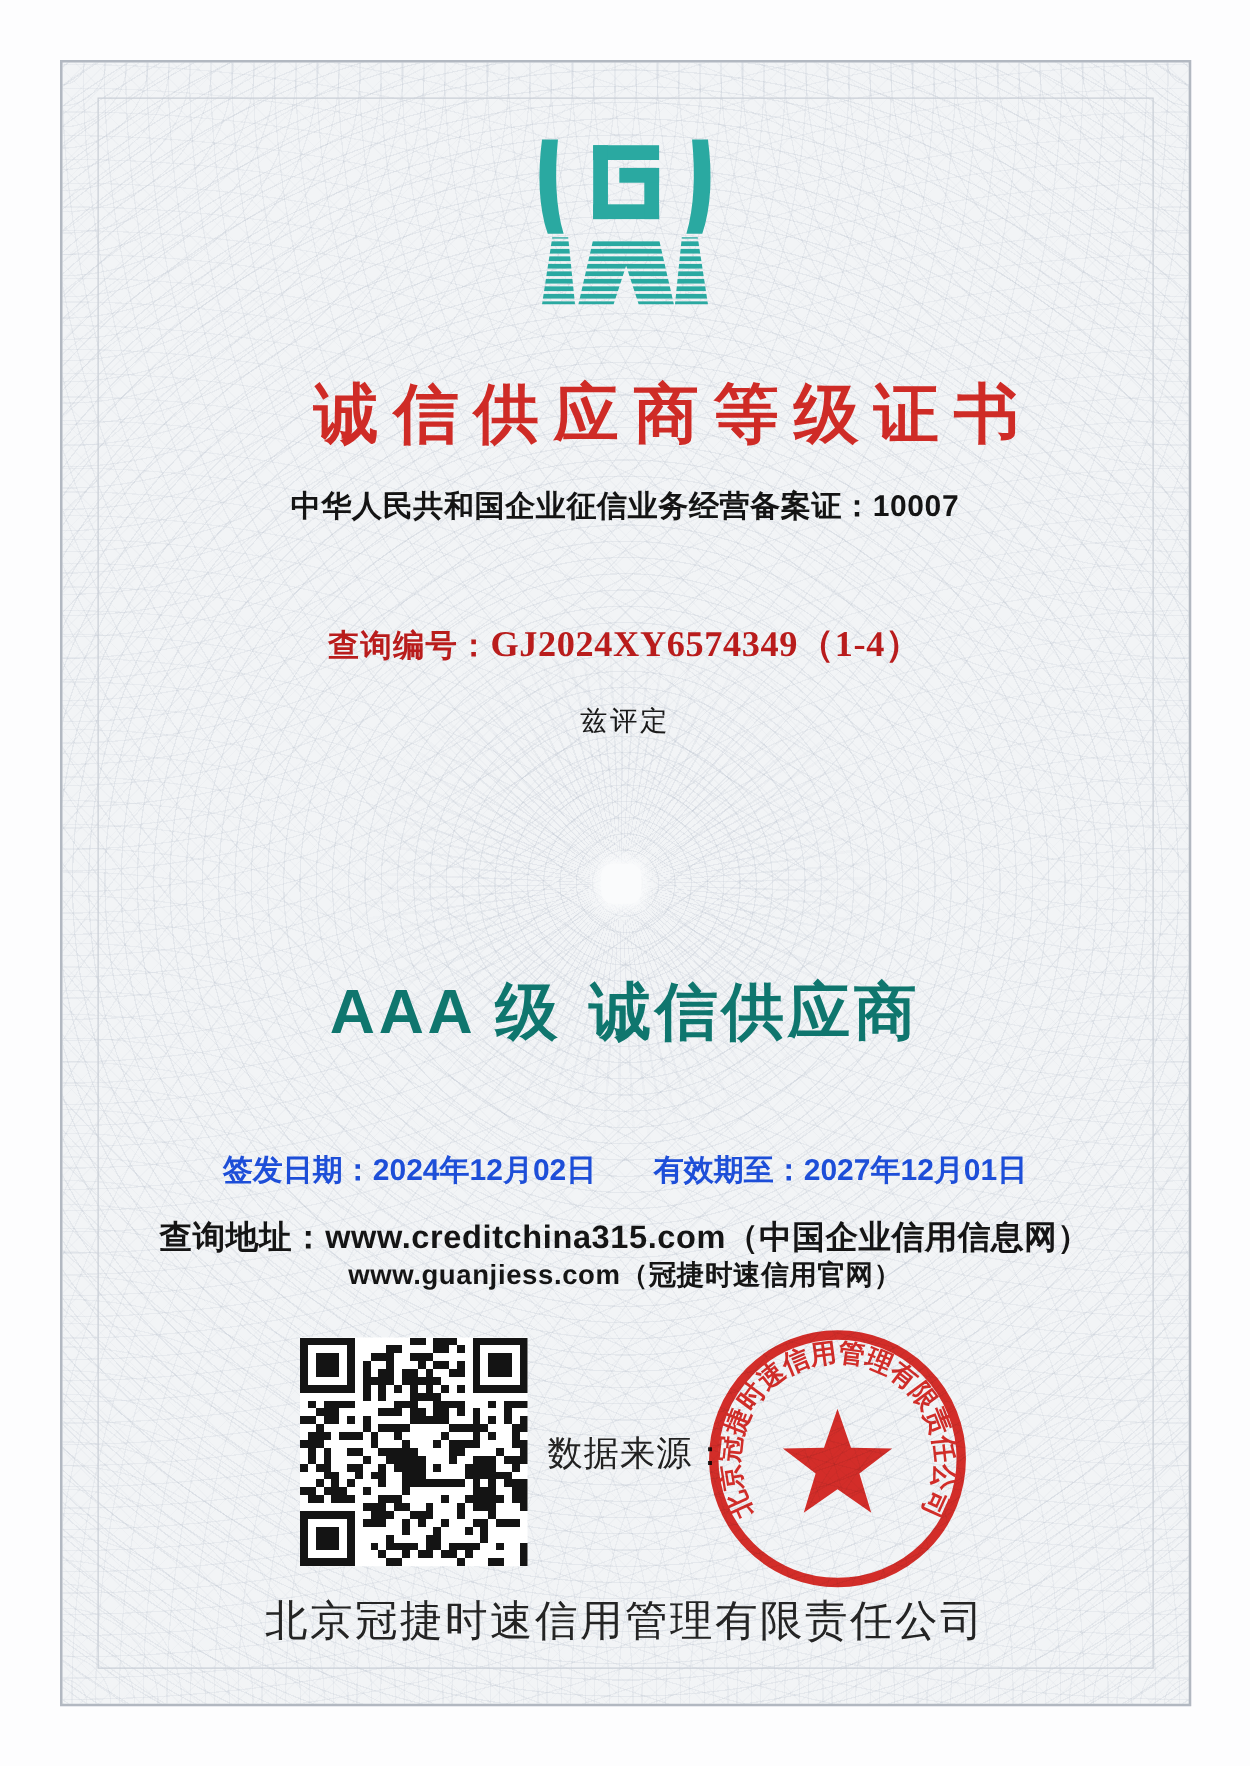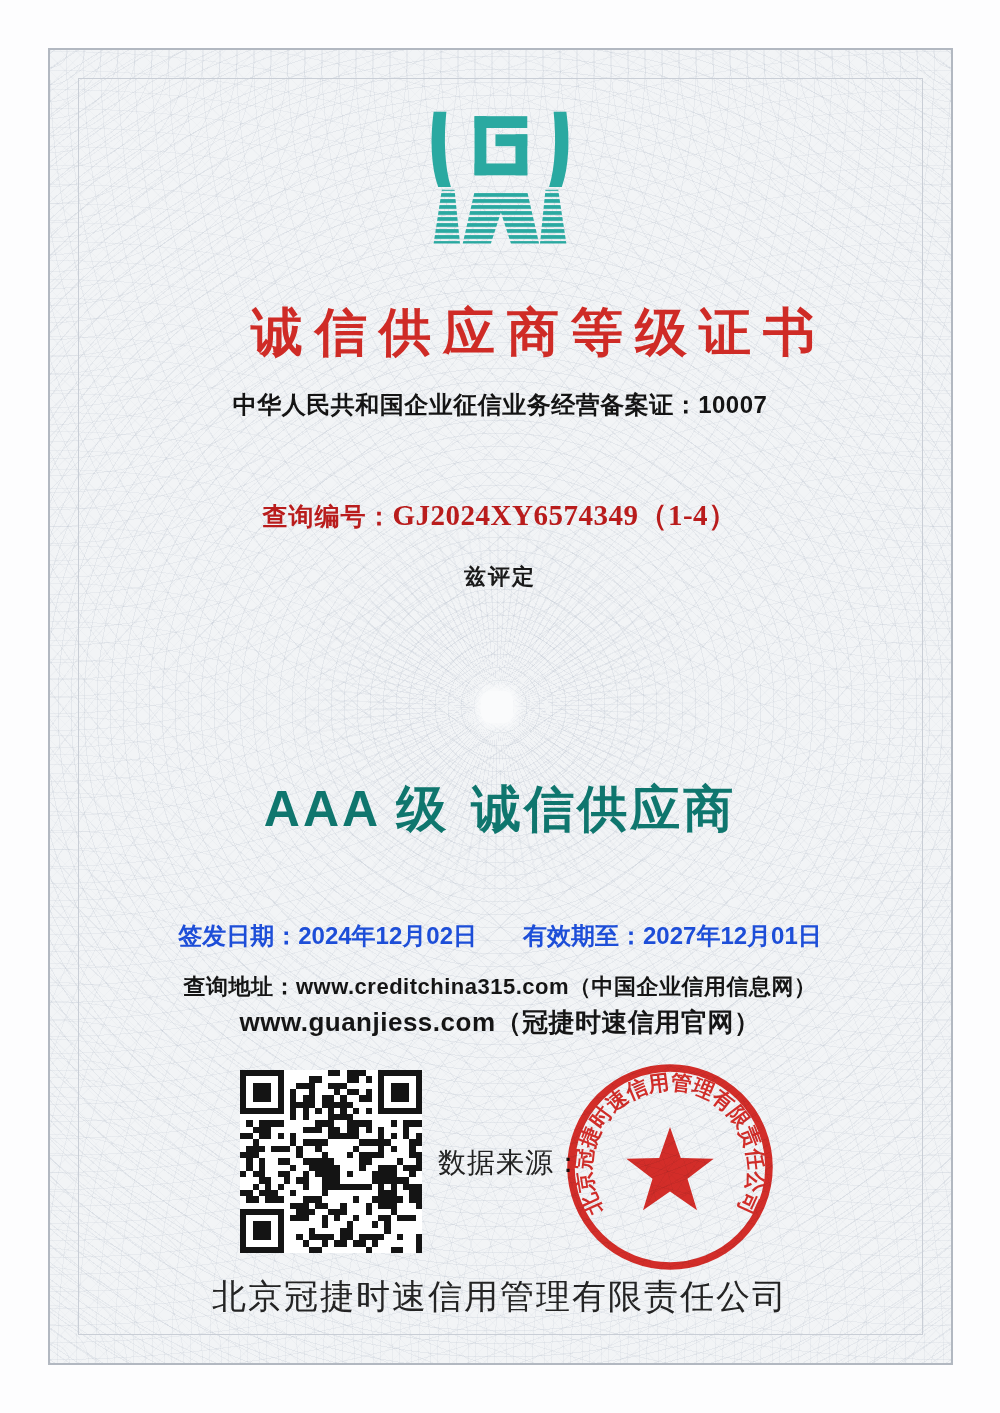--- a/index.html
+++ b/index.html
@@ -59,38 +59,38 @@
   }
   .query-row{
     top:496px;font-size:25px;color:#b91c1c;
   }
   .query-label{font-weight:bold;letter-spacing:1px;}
   .query-code{
     font-family:"Liberation Serif","DejaVu Serif",serif;
     font-weight:bold;font-size:29px;letter-spacing:.5px;
   }
   .assess{
-    top:562px;font-size:22px;font-weight:bold;color:#1a1a1a;letter-spacing:2px;
+    top:562px;font-size:22px;font-weight:normal;color:#1a1a1a;letter-spacing:2px;
   }
   .company{
     top:614px;
     font-family:"Liberation Serif","DejaVu Serif",serif;
     font-size:47px;font-weight:600;color:#101010;letter-spacing:4px;white-space:nowrap;
   }
   .grade{
     top:776px;
     font-size:50px;font-weight:900;color:#0f766e;letter-spacing:3px;white-space:nowrap;
   }
   .grade .gap{display:inline-block;width:22px;}
   .dates{
     top:920px;font-size:24px;font-weight:bold;color:#1d4ed8;
     display:flex;justify-content:center;gap:46px;white-space:nowrap;
   }
-  .addr1{top:972px;font-size:22px;font-weight:bold;color:#151515;letter-spacing:.5px;white-space:nowrap;}
-  .addr2{top:1005px;font-size:26px;font-weight:bold;color:#151515;letter-spacing:.5px;white-space:nowrap;}
+  .addr1{top:972px;font-size:26px;font-weight:bold;color:#151515;letter-spacing:.5px;white-space:nowrap;}
+  .addr2{top:1005px;font-size:22px;font-weight:bold;color:#151515;letter-spacing:.5px;white-space:nowrap;}
 
   .qr{position:absolute;left:240px;top:1070px;width:182px;height:183px;background:#fff;}
   .qr svg{display:block;width:100%;height:100%;}
 
   .data-source{
     position:absolute;left:438px;top:1144px;width:120px;
     font-family:"Liberation Serif","DejaVu Serif",serif;
     font-size:28px;color:#222;letter-spacing:1px;text-align:left;white-space:nowrap;
   }
 

